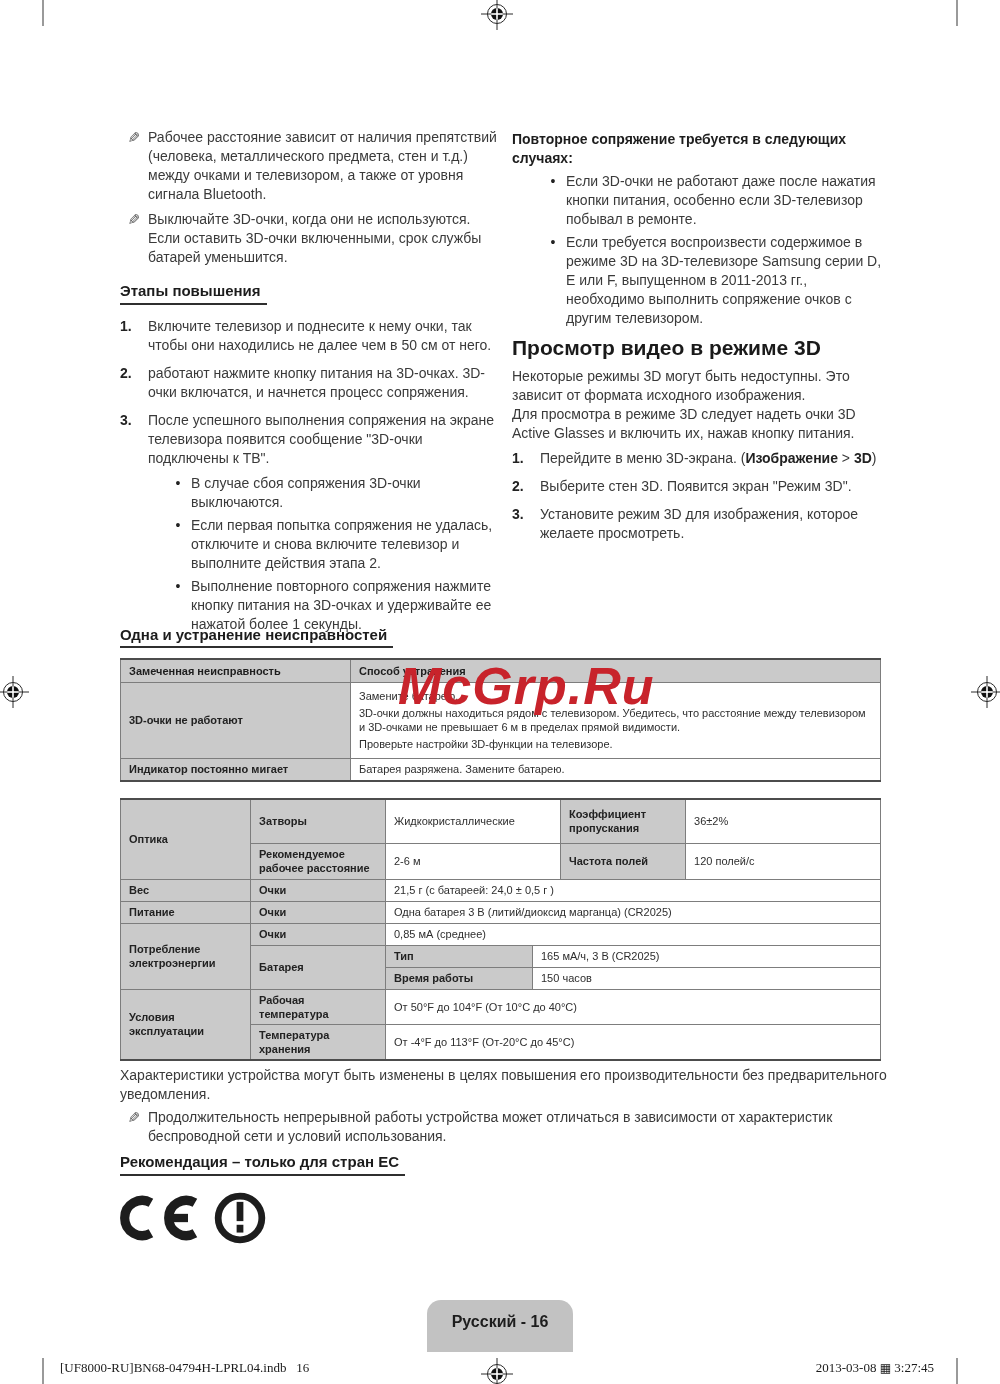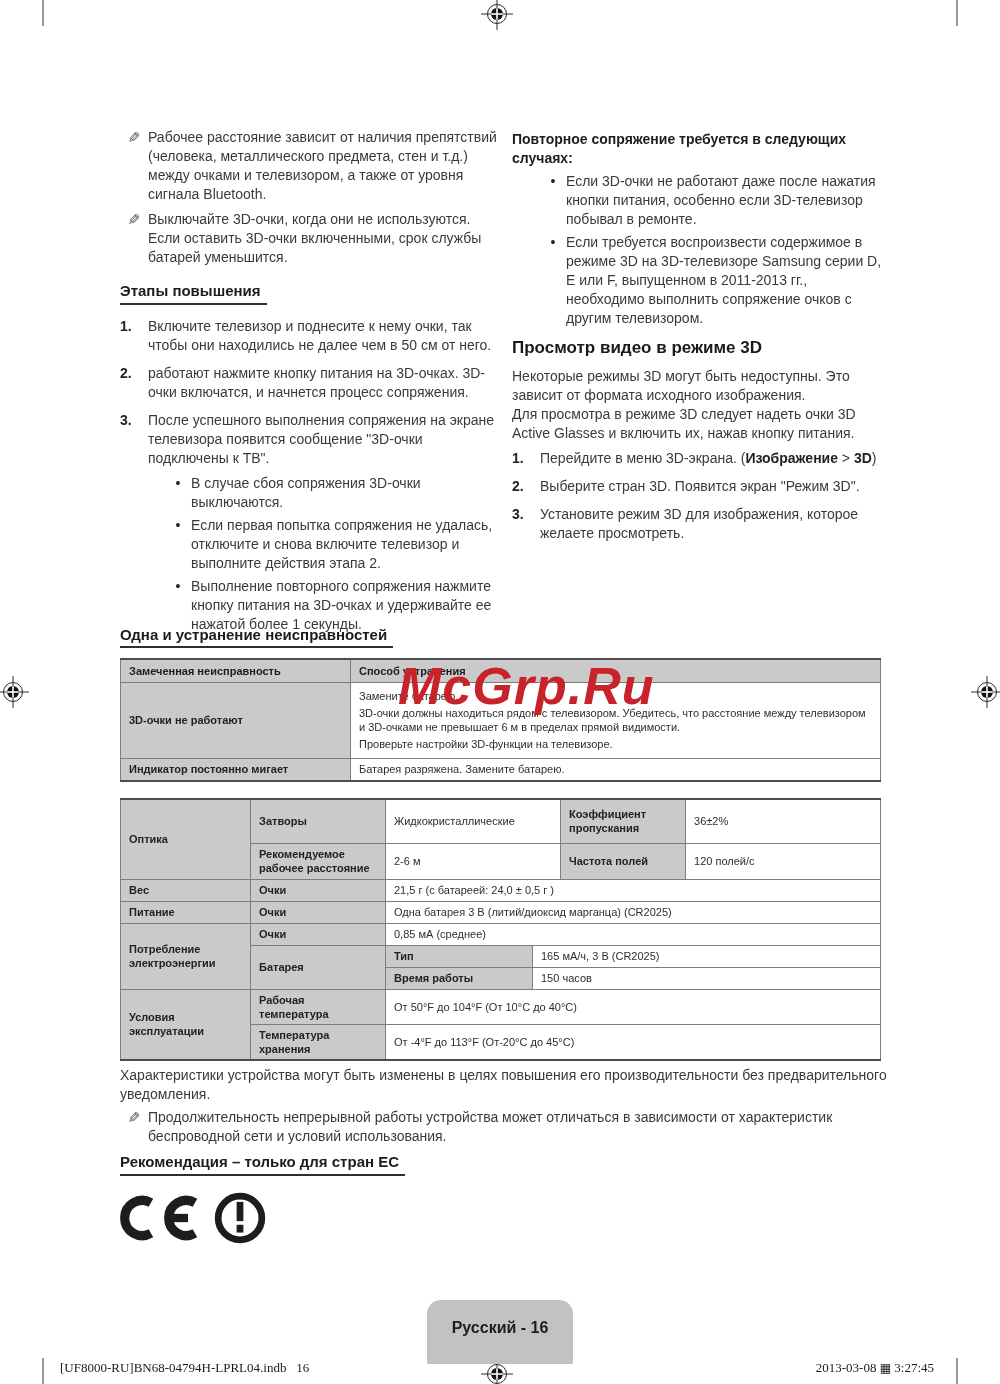--- a/index.html
+++ b/index.html
@@ -2,21 +2,21 @@
 <html><head>
 <meta charset="utf-8">
 <style>
   html,body{margin:0;padding:0;background:#e9e9e9;}
   .page{position:relative;width:1000px;height:1384px;background:#ffffff;overflow:hidden;
         font-family:"Liberation Sans","DejaVu Sans",sans-serif;color:#333;}
   
   .body-txt{font-size:14px;line-height:19px;color:#3a3a3a;}
   .h-underline{display:inline-block;font-size:15px;font-weight:bold;color:#1c1c1c;
                border-bottom:2px solid #2f2f2f;padding:0 6px 3px 0;}
-  .h-big{font-size:17px;font-weight:bold;color:#1a1a1a;line-height:26px;}
+  .h-big{font-size:21px;font-weight:bold;color:#1a1a1a;line-height:26px;}
   b{color:#222;}
   
   .note-row{display:flex;margin-bottom:6px;}
   .note-ico{flex:0 0 28px;font-size:15px;color:#555;transform:scaleX(-1);
             line-height:19px;text-align:center;}
   .note-txt{flex:1;}
   
   .num-item{display:flex;margin-bottom:9px;}
   .num-item .num{flex:0 0 28px;font-weight:bold;color:#222;}
   .num-item .t{flex:1;}
@@ -38,21 +38,21 @@
              line-height:1;white-space:nowrap;}
   
   .cropmark{position:absolute;width:2px;height:26px;background:#9a9a9a;}
   .regmark{position:absolute;width:32px;height:32px;}
   
   .ce-row{display:flex;margin-top:12px;}
   .ce-logos{flex:0 0 235px;display:flex;align-items:flex-start;padding-top:4px;}
   .ce-logos svg{display:block;}
   .ce-text{flex:1;}
   
-  .badge{position:absolute;left:427px;top:1300px;width:146px;height:64px;
+  .badge{position:absolute;left:427px;top:1300px;width:146px;height:52px;
          background:#c2c2c2;border-radius:14px 14px 0 0;
          display:flex;align-items:center;justify-content:center;padding-bottom:8px;box-sizing:border-box;
          font-size:16px;font-weight:bold;color:#1d1d1d;}
   .printline{position:absolute;left:0;top:1360px;width:1000px;height:20px;
              font-family:"Liberation Serif","DejaVu Serif",serif;font-size:13px;color:#1b1b1b;}
   .printline .pl-left{position:absolute;left:60px;top:0;white-space:pre;}
   .printline .pl-right{position:absolute;right:66px;top:0;white-space:pre;}
   .tofu{font-family:"DejaVu Sans",sans-serif;font-size:12px;}
   
   #left-col {position:absolute;left:120px;top:128px;width:378px;}
@@ -168,21 +168,21 @@
 
     <div>Некоторые режимы 3D могут быть недоступны. Это зависит от формата исходного изображения.</div>
     <div style="margin-bottom:6px;">Для просмотра в режиме 3D следует надеть очки 3D Active Glasses и включить их, нажав кнопку питания.</div>
 
     <div class="num-item">
       <span class="num">1.</span>
       <span class="t"><span>Перейдите в меню 3D-экрана. (</span><b>Изображение</b><span> &gt; </span><b>3D</b><span>)</span></span>
     </div>
     <div class="num-item">
       <span class="num">2.</span>
-      <span class="t">Выберите стран 3D. Появится экран "Режим 3D".</span>
+      <span class="t">Выберите стен 3D. Появится экран "Режим 3D".</span>
     </div>
     <div class="num-item">
       <span class="num">3.</span>
       <span class="t">Установите режим 3D для изображения, которое желаете просмотреть.</span>
     </div>
   </div>
 
   <div id="troubleshoot">
     <div style="margin-bottom:10px;">
       <span class="h-underline">Одна и устранение неисправностей</span>

